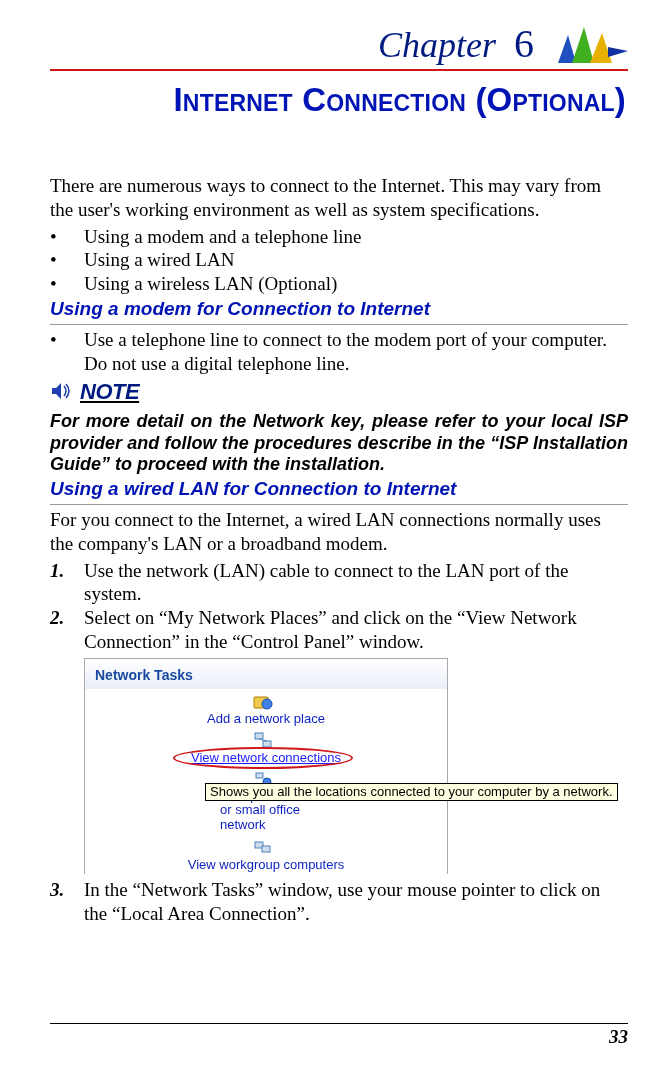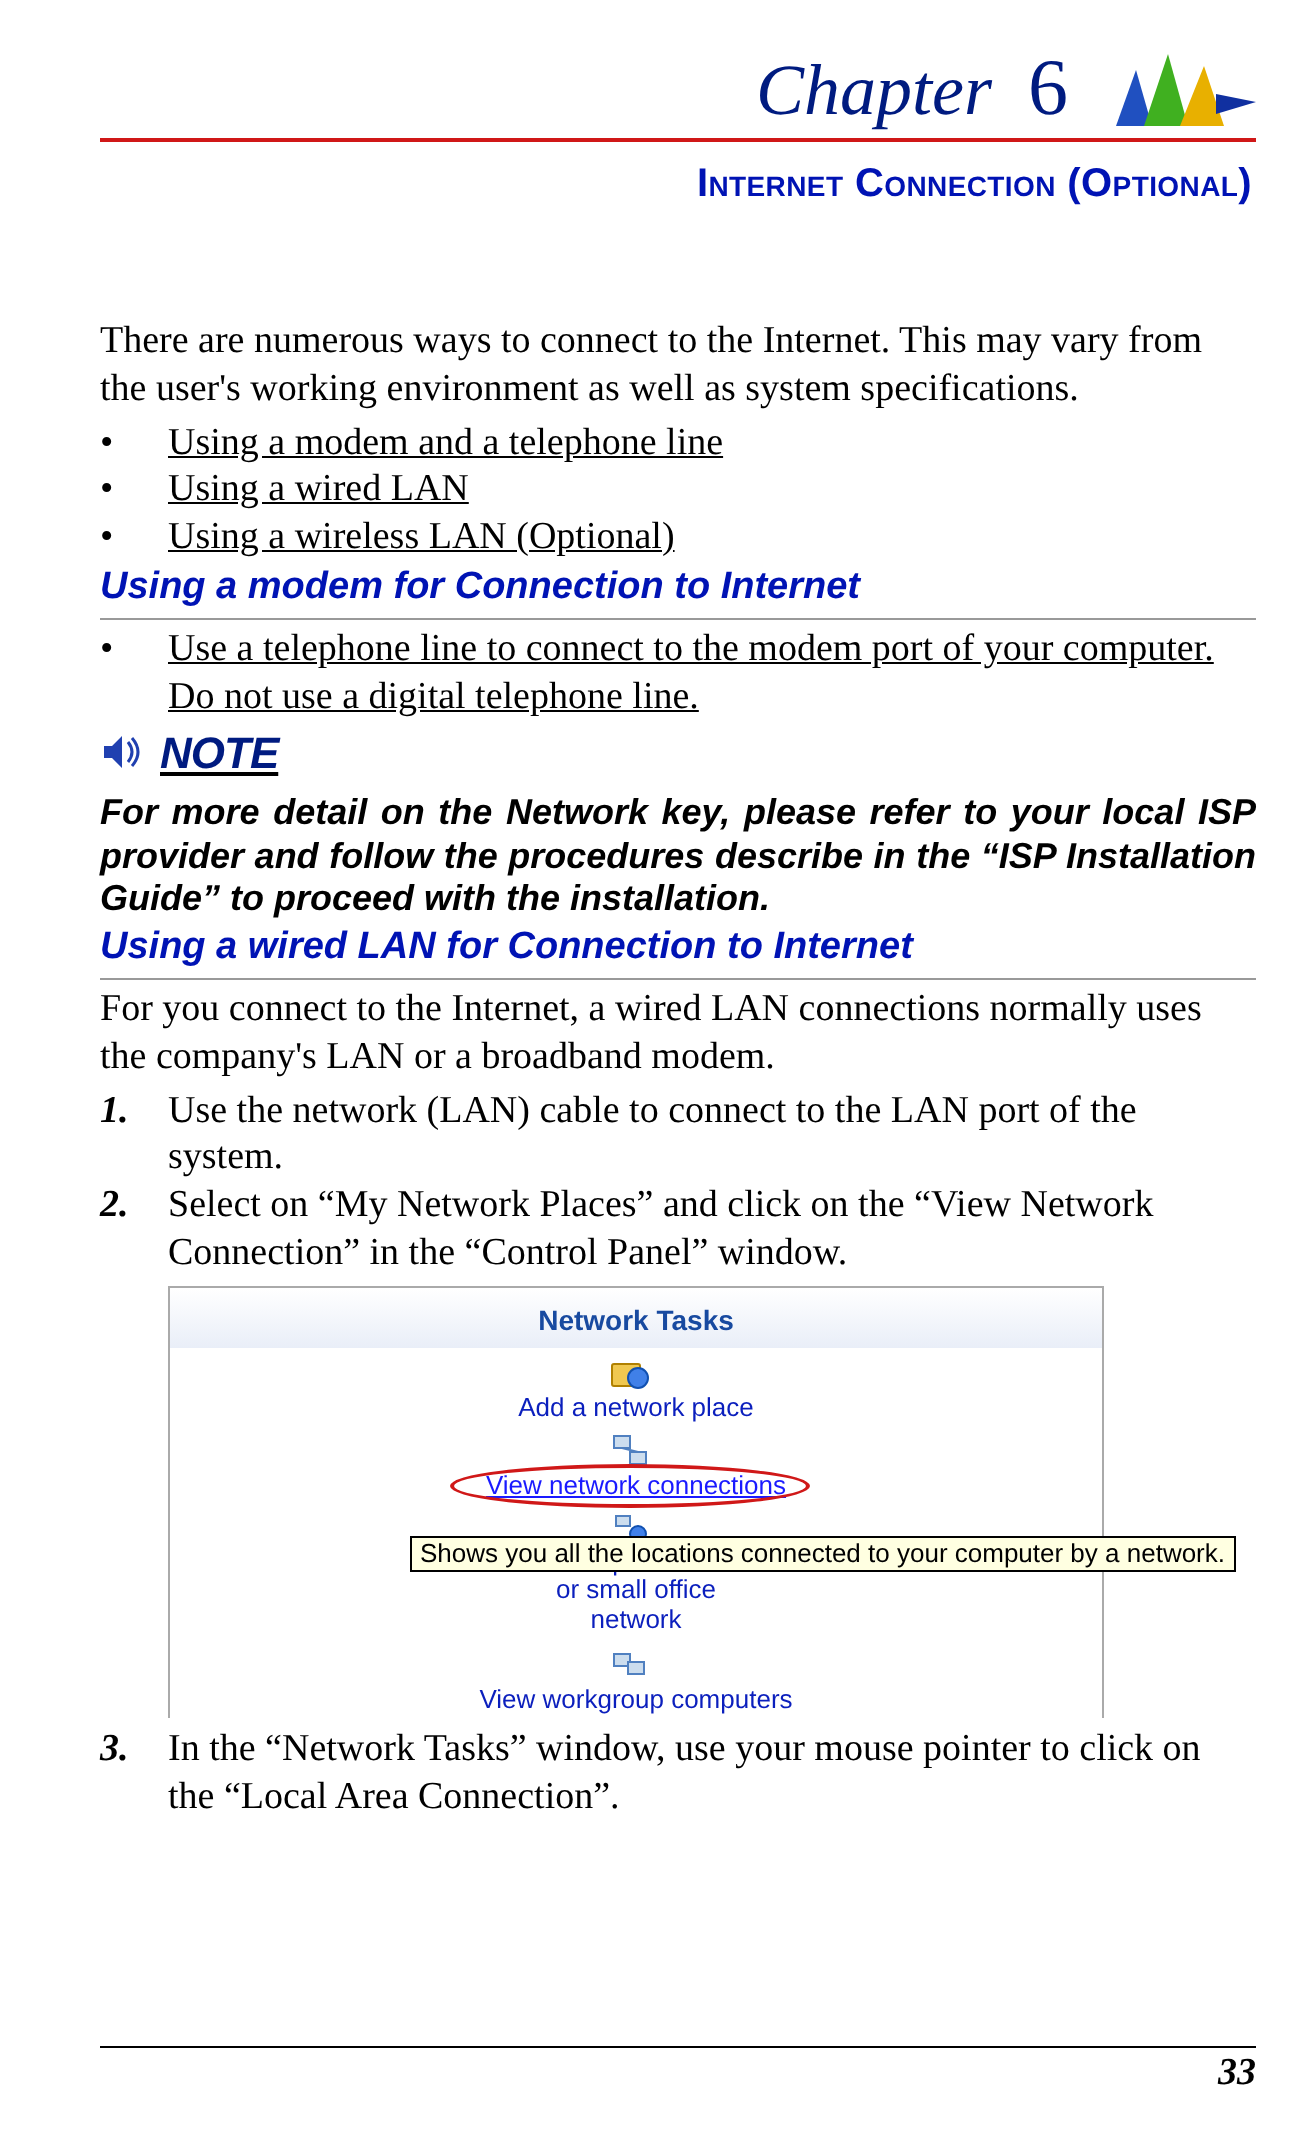--- a/index.html
+++ b/index.html
@@ -29,39 +29,38 @@
       font-size: 36px;
       color: #001b80;
       margin-right: 24px;
     }
     .chapter-logo {
       display: inline-flex;
       align-items: flex-end;
     }
     .title {
       font-family: Arial, sans-serif;
-      font-size: 20px;
+      font-size: 33px;
       color: #0013b4;
       font-weight: bold;
       text-align: right;
       font-variant: small-caps;
       letter-spacing: 0.2px;
       margin-bottom: 55px;
       margin-right: 2px;
     }
     .intro {
       font-size: 19px;
       line-height: 1.25;
       color: #000;
       margin-bottom: 3px;
     }
     .bullet-list {
       list-style: none;
       margin-bottom: 2px;
-      text-decoration: underline;
     }
     .bullet-list li {
       font-size: 19px;
       line-height: 1.25;
       padding-left: 34px;
       position: relative;
     }
     .bullet-list li::before {
       content: "•";
       position: absolute;
@@ -122,22 +121,21 @@
       font-style: italic;
       position: absolute;
       left: 0;
     }
     .screenshot-sub {
       margin-left: 34px;
       margin-top: 4px;
       margin-bottom: 4px;
       border: 1px solid #aaa;
       border-bottom: none;
-      width: 468px;
-      text-align: center;
+      width: 364px;
     }
     .nt-header {
       font-family: Tahoma, Arial, sans-serif;
       font-size: 14px;
       font-weight: bold;
       color: #184aa0;
       padding: 8px 10px 6px 10px;
       background: linear-gradient(180deg, #fff 0%, #e9eef8 100%);
     }
     .nt-item {

